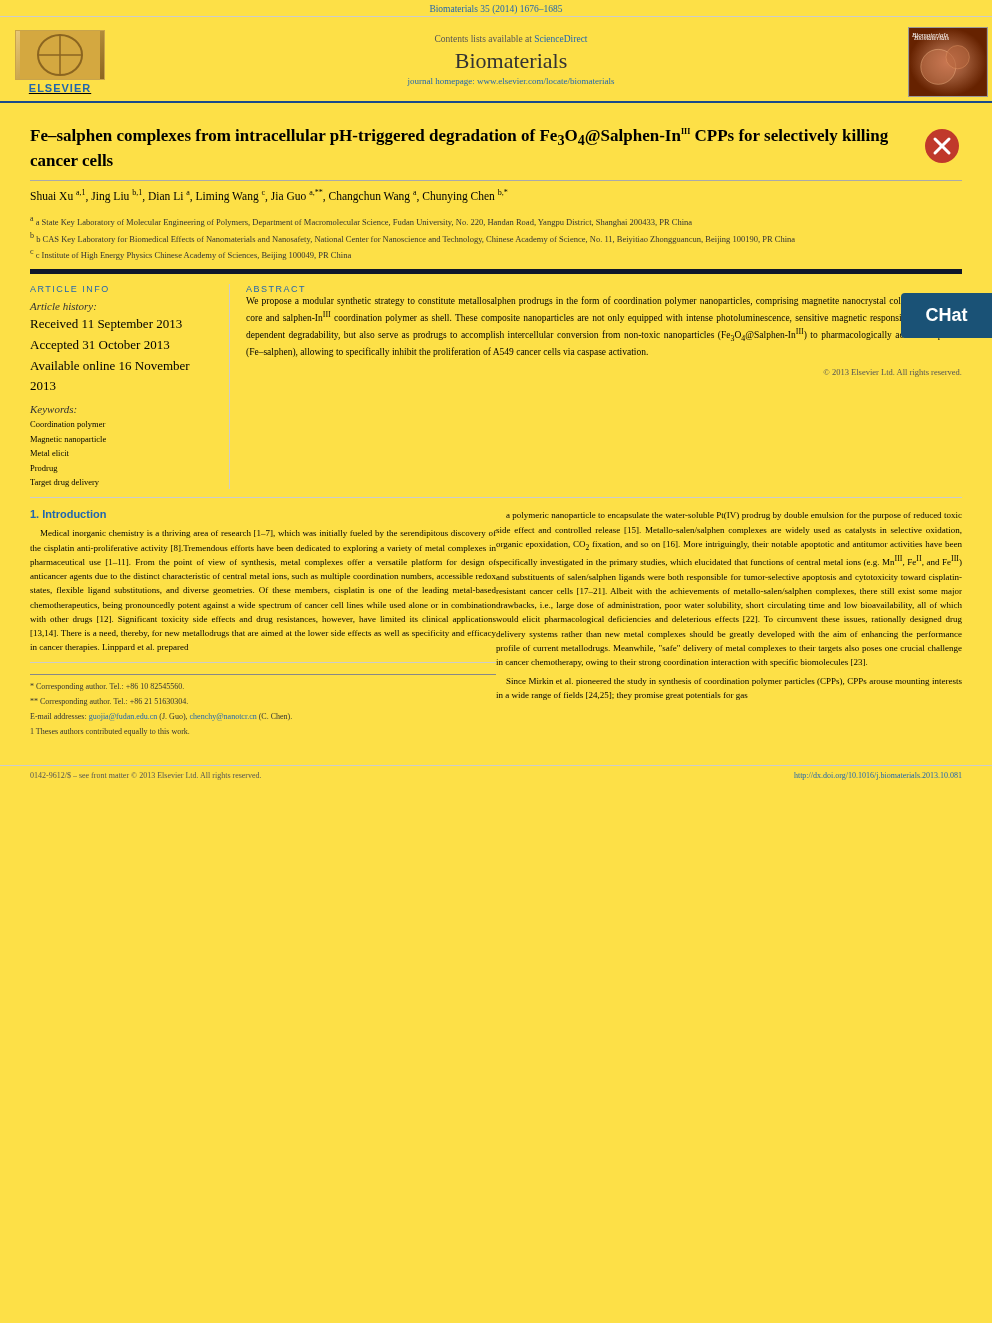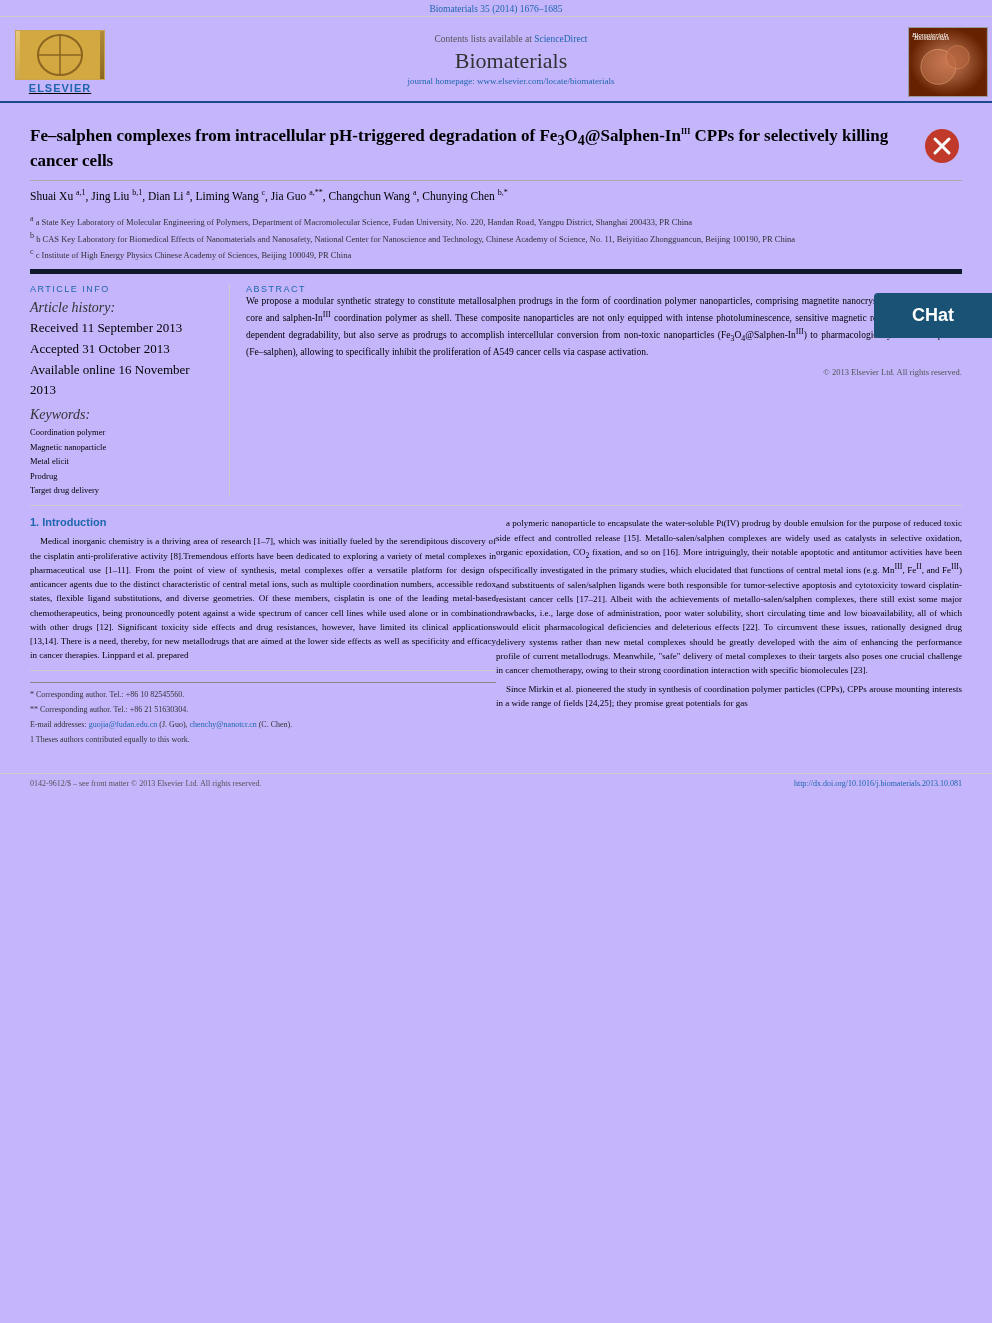--- a/index.html
+++ b/index.html
@@ -7,21 +7,21 @@
       font-family: 'Times New Roman', Times, serif;
       background: #fff;
       width: 992px;
       min-height: 1323px;
       font-size: 11px;
       color: #000;
     }
     .page {
       width: 992px;
       min-height: 1323px;
-      background: #c4b5fd;
+      background: #fde047;
       padding: 0;
     }
     
     .top-bar {
       text-align: center;
       padding: 4px 0 2px 0;
       font-size: 9.5px;
       color: #2066b0;
       border-bottom: 1px solid #ccc;
     }
@@ -207,21 +207,21 @@
     .info-section-title {
       font-size: 9px;
       font-weight: normal;
       color: #2066b0;
       text-transform: uppercase;
       letter-spacing: 1.5px;
       margin-bottom: 0;
       font-family: Arial, sans-serif;
     }
     .info-label {
-      font-size: 14px;
+      font-size: 11px;
       font-style: italic;
       color: #333;
       margin-bottom: 2px;
       margin-top: 6px;
     }
     .info-dates {
       font-size: 13px;
       color: #000;
       line-height: 1.6;
     }
@@ -299,21 +299,21 @@
       color: #555;
       margin-top: 6px;
     }
     .bottom-bar a {
       color: #2066b0;
     }
     .chat-badge {
       position: fixed;
       right: 0;
       top: 293px;
-      width: 118px;
+      width: 91px;
       height: 45px;
       background: #1a5276;
       color: white;
       display: flex;
       align-items: center;
       justify-content: center;
       font-size: 18px;
       font-weight: bold;
       font-family: Arial, sans-serif;
       border-radius: 4px 0 0 4px;

